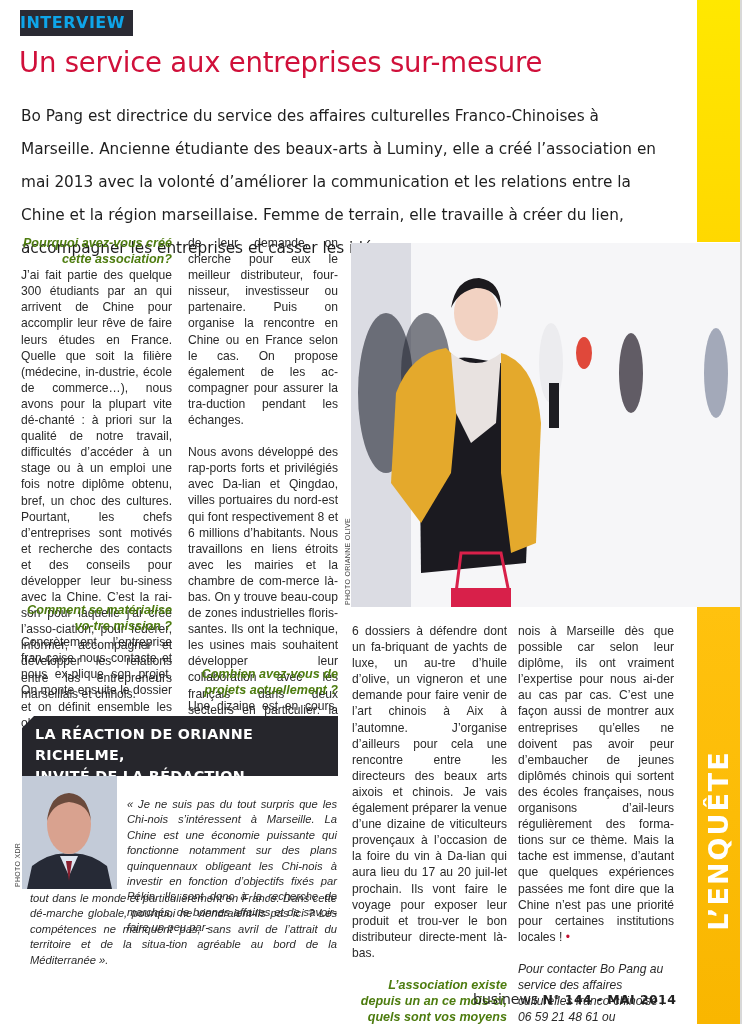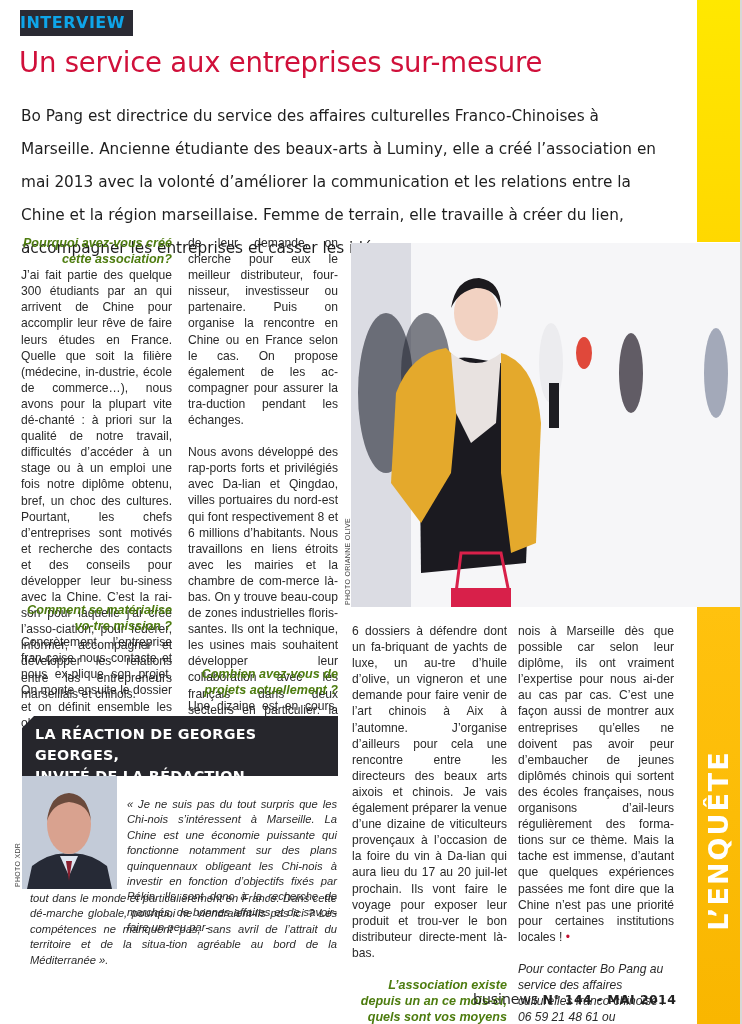--- a/index.html
+++ b/index.html
@@ -101,21 +101,21 @@
 </div>
 
 <div class="col c4">
   <p><span>nois à Marseille dès que possible car selon leur diplôme, ils ont vraiment l’expertise pour nous ai-der au cas par cas. C’est une façon aussi de montrer aux entreprises qu’elles ne doivent pas avoir peur d’embaucher de jeunes diplômés chinois qui sortent des écoles françaises, nous organisons d’ail-leurs régulièrement des forma-tions sur ce thème. Mais la tache est immense, d’autant que quelques expériences passées me font dire que la Chine n’est pas une priorité pour certaines institutions locales !</span> <span class="dot">•</span></p>
   <div class="gap"></div>
   <p class="contact">Pour contacter Bo Pang au service des affaires culturelles franco-chinoise : 06 59 21 48 61 ou serviceacfc@gmail.com</p>
 </div>
 
 <div class="box-head">
   <div>
-    <span>LA RÉACTION DE GEORGES GEORGES,</span><br>
+    <span>LA RÉACTION DE ORIANNE RICHELME,</span><br>
     <span>INVITÉ DE LA RÉDACTION</span>
   </div>
 </div>
 <div class="portrait">
   <svg width="95" height="113" viewBox="0 0 95 113">
     <rect width="95" height="113" fill="#c3cbd8"></rect>
     <path d="M5 113 L10 90 Q30 75 47 78 Q65 75 85 90 L90 113 Z" fill="#262a36"></path>
     <path d="M38 80 L47 100 L56 80 Z" fill="#dfe6f0"></path>
     <path d="M44 85 L47 105 L50 85 Z" fill="#8a2030"></path>
     <ellipse cx="47" cy="48" rx="22" ry="30" fill="#d9a28f"></ellipse>

